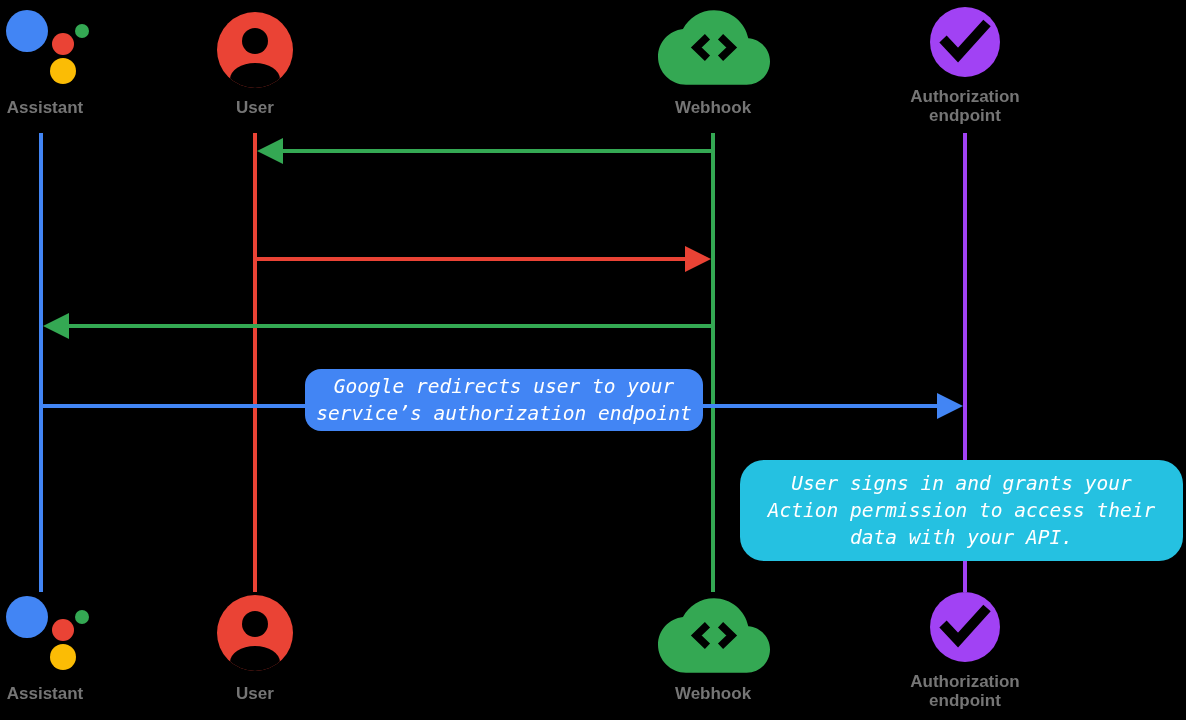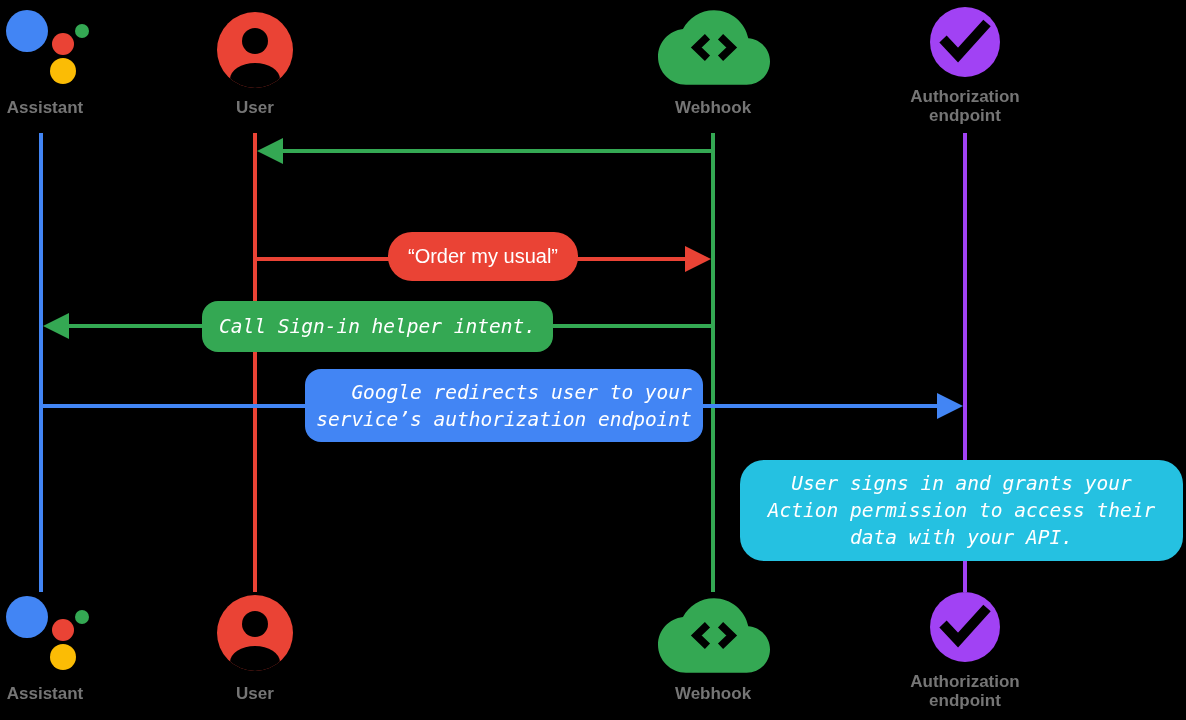--- a/index.html
+++ b/index.html
@@ -27,21 +27,21 @@
   
   .bubble{
     position:absolute;z-index:3;display:flex;align-items:center;justify-content:center;
     color:#ffffff;text-align:center;white-space:pre-line;box-sizing:border-box;
   }
   .sans{font-family:"Liberation Sans",sans-serif;}
   .mono{font-family:"DejaVu Sans Mono","Liberation Mono",monospace;font-style:italic;}
   .b1{left:344px;top:92px;width:292px;height:125px;border-radius:20px;background:#34A853;font-size:20px;line-height:30px;}
   .b2{left:388px;top:232px;width:190px;height:49px;border-radius:24px;background:#EA4335;font-size:20px;}
   .b3{left:202px;top:301px;width:351px;height:51px;border-radius:16px;background:#34A853;font-size:19.5px;}
-  .b4{left:305px;top:369px;width:398px;height:73px;border-radius:16px;background:#4285F4;font-size:19.5px;line-height:27px;text-align:right;}
+  .b4{left:305px;top:369px;width:398px;height:62px;border-radius:16px;background:#4285F4;font-size:19.5px;line-height:27px;}
   .b5{left:740px;top:460px;width:443px;height:101px;border-radius:24px;background:#25C1E1;font-size:19.5px;line-height:27px;}
   
   .actor-icon{position:absolute;z-index:2;}
   .actor-label{
     position:absolute;z-index:2;color:#757575;font-weight:bold;font-size:17px;
     line-height:19px;text-align:center;
   }
   .lbl-w160{width:160px;}
   .lbl-w130{width:130px;}
 </style>
@@ -53,29 +53,23 @@
   <div class="lifeline ll-assistant"></div>
   <div class="lifeline ll-user"></div>
   <div class="lifeline ll-webhook"></div>
   <div class="lifeline ll-auth"></div>
 
   <div class="mline m1-line"></div>
   <div class="ahead m1-head"></div>
 
   <div class="mline m2-line"></div>
   <div class="ahead m2-head"></div>
-  <div class="bubble sans b2">
-    <span>“Order my usual”</span>
-  </div>
 
   <div class="mline m3-line"></div>
   <div class="ahead m3-head"></div>
-  <div class="bubble mono b3">
-    <span>Call Sign-in helper intent.</span>
-  </div>
 
   <div class="mline m4-line"></div>
   <div class="ahead m4-head"></div>
   <div class="bubble mono b4">
     <span>Google redirects user to your
 service’s authorization endpoint</span>
   </div>
 
   <div class="bubble mono b5">
     <span>User signs in and grants your

